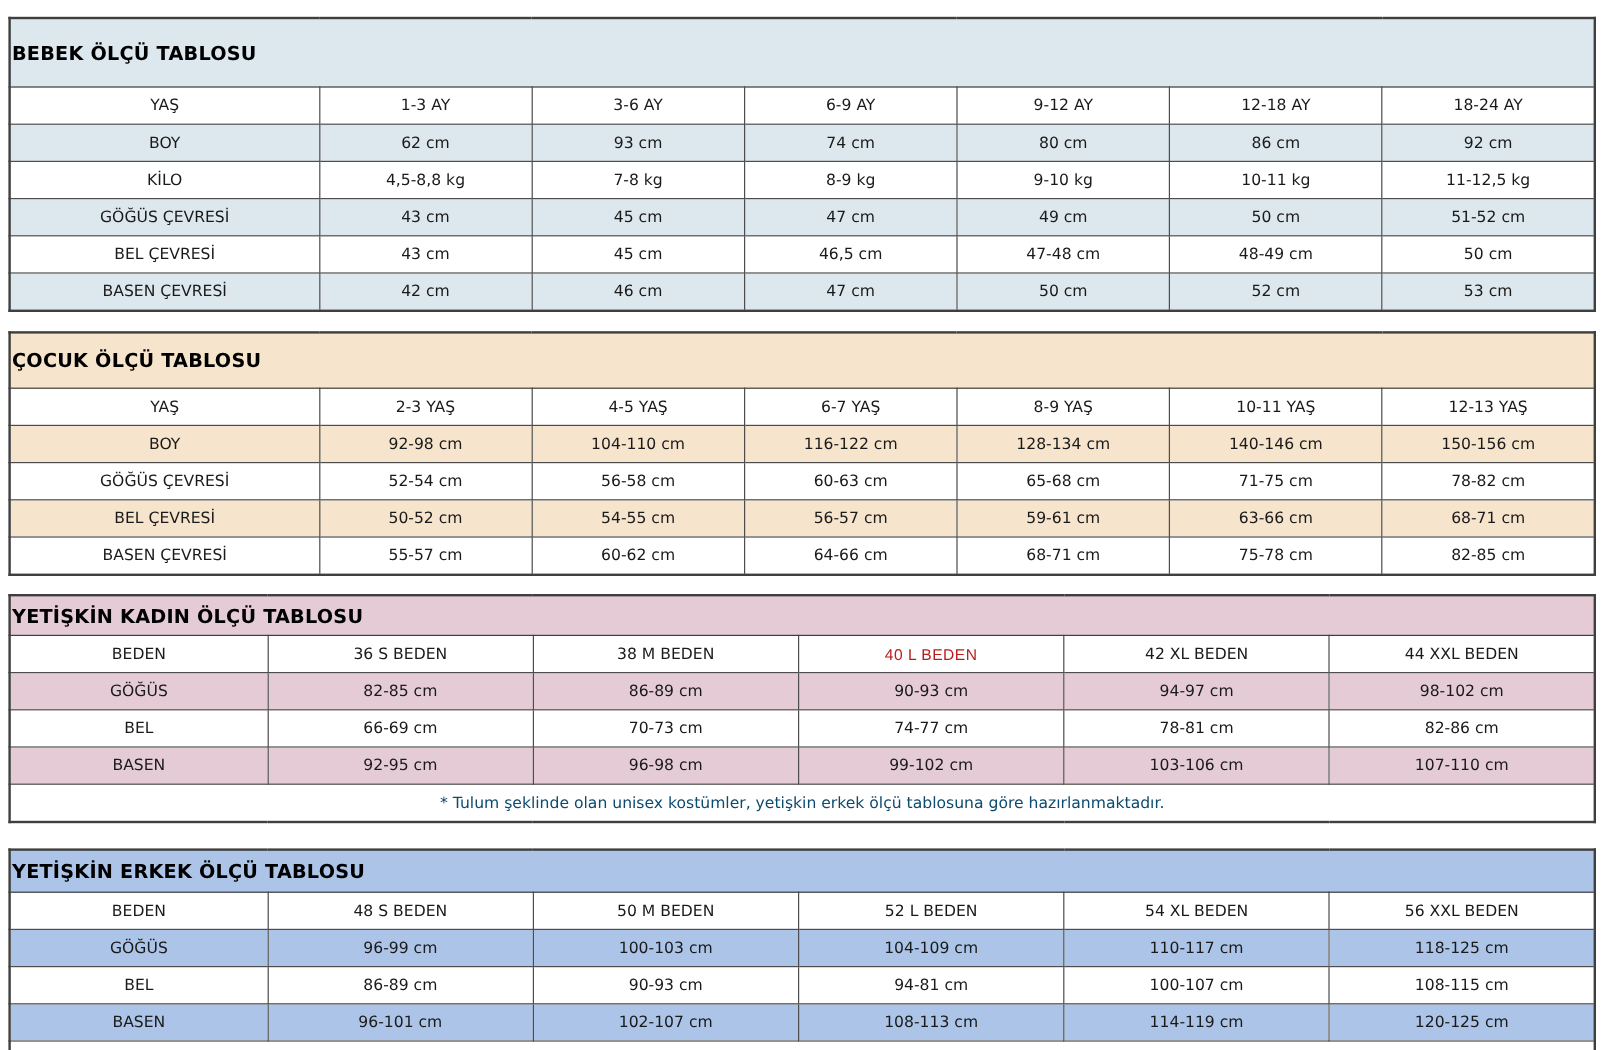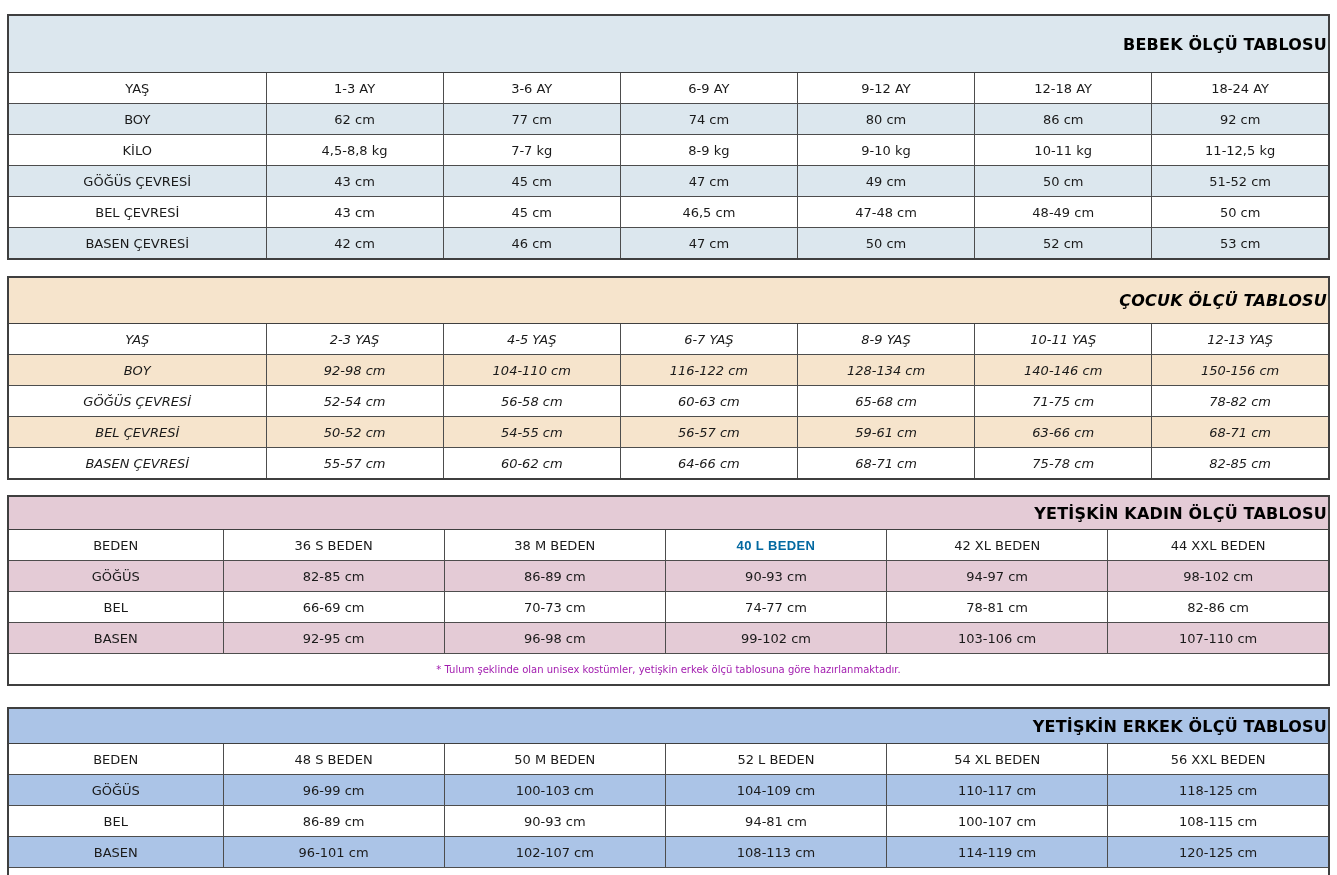--- a/index.html
+++ b/index.html
@@ -23,67 +23,66 @@
     font-size: 13px;
     color: #1a1a1a;
     border: 2px solid #3f3f3f;
   }
   table.size-table th.title {
     background: var(--theme);
     border: 1px solid #3f3f3f;
     font-size: 16px;
     font-weight: 700;
     color: #000000;
-    text-align: right;
+    text-align: left;
     letter-spacing: 0.2px;
   }
   table.size-table td {
     border: 1px solid #4d4d4d;
     background: #ffffff;
     text-align: center;
     vertical-align: middle;
     height: 30px;
     padding: 0 4px;
     overflow: hidden;
   }
   table.size-table tbody tr.stripe td { background: var(--theme); }
 
   
   .t-bebek { margin-bottom: 16px; }
-  .t-cocuk { margin-bottom: 15px; font-style: italic; }
+  .t-cocuk { margin-bottom: 15px; }
   .t-kadin { margin-bottom: 21px; }
   .t-erkek { margin-bottom: 0; }
   .t-bebek th.title { height: 54px; }
   .t-cocuk th.title { height: 43px; }
   .t-kadin th.title { height: 30px; }
   .t-erkek th.title { height: 32px; }
   .t-bebek td { height: 31px; }
 
   
   .t7 col.c-label { width: 258px; }
   .t6 col.c-label { width: 215px; }
 
   
   td.footnote-cell {
     text-align: left;
     background: #ffffff !important;
-    font-size: 10px;
+    font-size: 13px;
     height: 28px;
     padding-left: 4px;
     white-space: pre-wrap;
-    color: #a21caf;
+    color: #0c4a6e;
   }
   .t-erkek td.footnote-cell::first-letter { font-weight: 700; }
 
   
   td.cell-alt {
     font-family: "Liberation Sans", sans-serif;
-    color: #0369a1;
+    color: #b91c1c;
     letter-spacing: 0.4px;
-    font-weight: bold;
   }
 </style>
 </head>
 <body>
 
 <div id="page">
   <div id="tables-root">
       <table class="size-table t-bebek t7" style="--theme: #dce7ee;">
         <colgroup>
           <col class="c-label">
@@ -105,30 +104,30 @@
             <td>1-3 AY</td>
             <td>3-6 AY</td>
             <td>6-9 AY</td>
             <td>9-12 AY</td>
             <td>12-18 AY</td>
             <td>18-24 AY</td>
           </tr>
           <tr class="stripe">
             <td>BOY</td>
             <td>62 cm</td>
-            <td>77 cm</td>
+            <td>93 cm</td>
             <td>74 cm</td>
             <td>80 cm</td>
             <td>86 cm</td>
             <td>92 cm</td>
           </tr>
           <tr class="">
             <td>KİLO</td>
             <td>4,5-8,8 kg</td>
-            <td>7-7 kg</td>
+            <td>7-8 kg</td>
             <td>8-9 kg</td>
             <td>9-10 kg</td>
             <td>10-11 kg</td>
             <td>11-12,5 kg</td>
           </tr>
           <tr class="stripe">
             <td>GÖĞÜS ÇEVRESİ</td>
             <td>43 cm</td>
             <td>45 cm</td>
             <td>47 cm</td>

